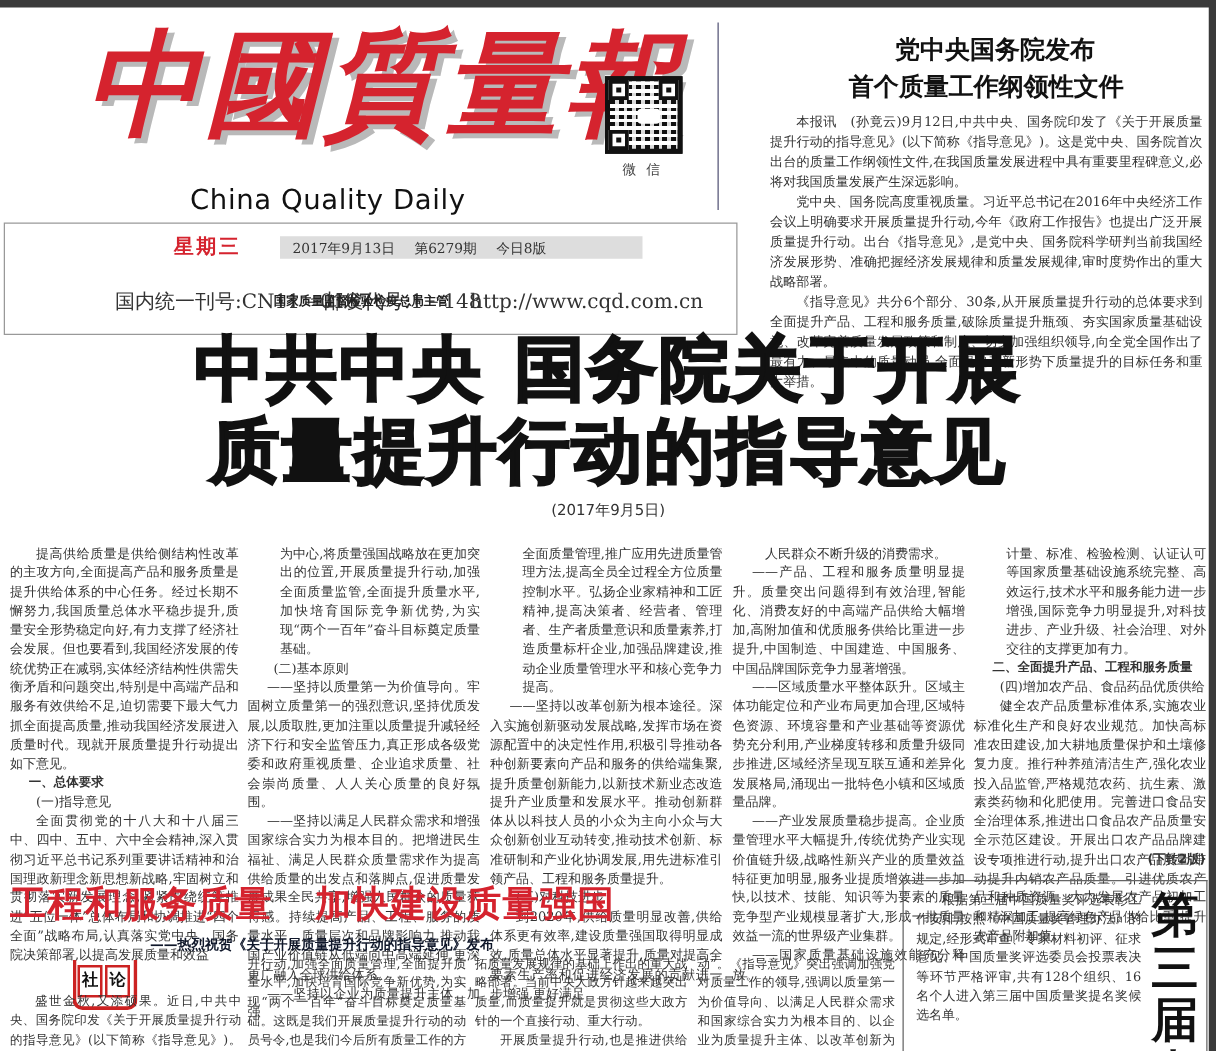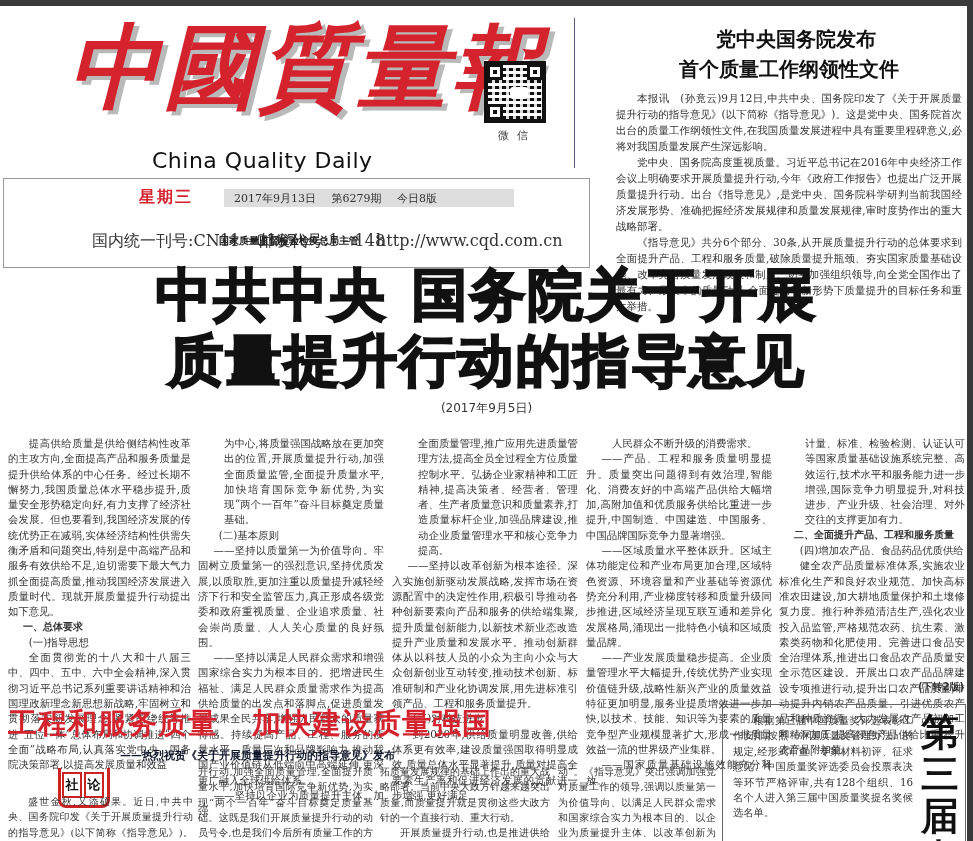--- a/index.html
+++ b/index.html
@@ -118,21 +118,21 @@
   <div class="hl">
     <span>中共中央</span><span class="gap"></span><span>国务院关于开展</span>
   </div>
   <div class="hl">质量提升行动的指导意见</div>
   <div class="date">(2017年9月5日)</div>
 </div>
 
 <div class="col" id="col1" style="left:8px; top:436px; width:183px;">
     <p class="p">提高供给质量是供给侧结构性改革的主攻方向,全面提高产品和服务质量是提升供给体系的中心任务。经过长期不懈努力,我国质量总体水平稳步提升,质量安全形势稳定向好,有力支撑了经济社会发展。但也要看到,我国经济发展的传统优势正在减弱,实体经济结构性供需失衡矛盾和问题突出,特别是中高端产品和服务有效供给不足,迫切需要下最大气力抓全面提高质量,推动我国经济发展进入质量时代。现就开展质量提升行动提出如下意见。</p>
     <p class="h">一、总体要求</p>
-    <p class="s">(一)指导思想</p>
+    <p class="s">(一)指导意见</p>
     <p class="p">全面贯彻党的十八大和十八届三中、四中、五中、六中全会精神,深入贯彻习近平总书记系列重要讲话精神和治国理政新理念新思想新战略,牢固树立和贯彻落实新发展理念,紧紧围绕统筹推进“五位一体”总体布局和协调推进“四个全面”战略布局,认真落实党中央、国务院决策部署,以提高发展质量和效益</p>
   </div>
 <div class="col" id="col2" style="left:198px; top:436px; width:186px;">
     <p class="cont">为中心,将质量强国战略放在更加突出的位置,开展质量提升行动,加强全面质量监管,全面提升质量水平,加快培育国际竞争新优势,为实现“两个一百年”奋斗目标奠定质量基础。</p>
     <p class="s">(二)基本原则</p>
     <p class="dash">——坚持以质量第一为价值导向。牢固树立质量第一的强烈意识,坚持优质发展,以质取胜,更加注重以质量提升减轻经济下行和安全监管压力,真正形成各级党委和政府重视质量、企业追求质量、社会崇尚质量、人人关心质量的良好氛围。</p>
     <p class="dash">——坚持以满足人民群众需求和增强国家综合实力为根本目的。把增进民生福祉、满足人民群众质量需求作为提高供给质量的出发点和落脚点,促进质量发展成果全民共享,增强人民群众的质量获得感。持续提高产品、工程、服务的质量水平、质量层次和品牌影响力,推动我国产业价值链从低端向中高端延伸,更深更广融入全球供给体系。</p>
     <p class="dash">——坚持以企业为质量提升主体。加强</p>
   </div>
 <div class="col" id="col3" style="left:392px; top:436px; width:186px;">

